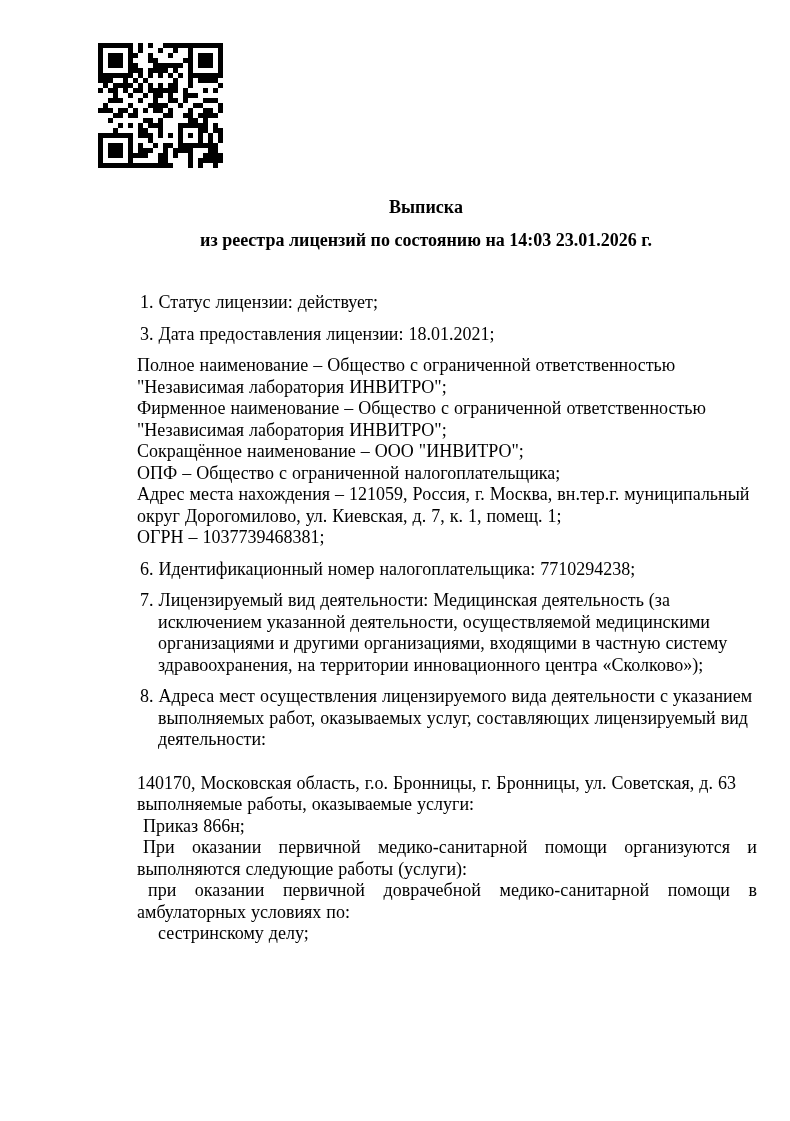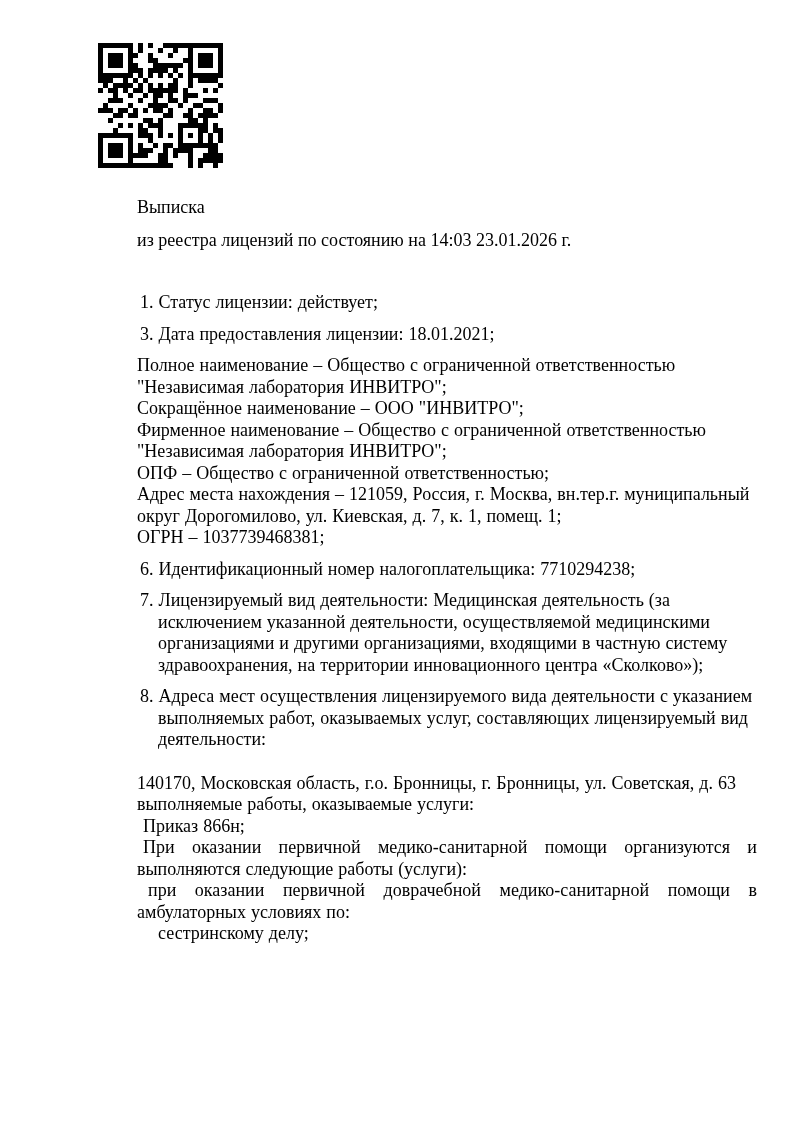--- a/index.html
+++ b/index.html
@@ -16,22 +16,22 @@
     position:absolute;
     left:98px;top:43px;
     width:125px;height:125px;
   }
   .qr svg{display:block;width:125px;height:125px;shape-rendering:crispEdges;}
   .content{
     position:absolute;
     left:137px;right:33px;top:196px;
   }
   .title-block{
-    text-align:left;
-    font-weight:normal;
+    text-align:center;
+    font-weight:bold;
     font-size:18px;
     margin:0 42px 12px 0;
   }
   .title-block p{margin:0 0 11px 0;line-height:22px;}
   .doc-body{padding-top:19px;}
   .para{
     font-size:18px;
     line-height:21.5px;
     margin:0;
     word-spacing:0.5px;
@@ -386,23 +386,23 @@
 
   <div class="content">
     <div class="title-block">
       <p>Выписка</p>
       <p>из реестра лицензий по состоянию на 14:03 23.01.2026 г.</p>
     </div>
     <div class="doc-body">
         <p class="para item">1. Статус лицензии: действует;</p>
         <p class="para item">3. Дата предоставления лицензии: 18.01.2021;</p>
         <p class="para line">Полное наименование – Общество с ограниченной ответственностью "Независимая лаборатория ИНВИТРО";</p>
+        <p class="para line">Фирменное наименование – Общество с ограниченной ответственностью "Независимая лаборатория ИНВИТРО";</p>
         <p class="para line">Сокращённое наименование – ООО "ИНВИТРО";</p>
-        <p class="para line">Фирменное наименование – Общество с ограниченной ответственностью "Независимая лаборатория ИНВИТРО";</p>
-        <p class="para line">ОПФ – Общество с ограниченной ответственностью;</p>
+        <p class="para line">ОПФ – Общество с ограниченной налогоплательщика;</p>
         <p class="para line">Адрес места нахождения – 121059, Россия, г. Москва, вн.тер.г. муниципальный округ Дорогомилово, ул. Киевская, д. 7, к. 1, помещ. 1;</p>
         <p class="para line">ОГРН – 1037739468381;</p>
         <p class="para item">6. Идентификационный номер налогоплательщика: 7710294238;</p>
         <p class="para item">7. Лицензируемый вид деятельности: Медицинская деятельность (за исключением указанной деятельности, осуществляемой медицинскими организациями и другими организациями, входящими в частную систему здравоохранения, на территории инновационного центра «Сколково»);</p>
         <p class="para item">8. Адреса мест осуществления лицензируемого вида деятельности с указанием выполняемых работ, оказываемых услуг, составляющих лицензируемый вид деятельности:</p>
         <p class="para line gap-before">140170, Московская область, г.о. Бронницы, г. Бронницы, ул. Советская, д. 63</p>
         <p class="para line">выполняемые работы, оказываемые услуги:</p>
         <p class="para line indent-1">Приказ 866н;</p>
         <p class="para line justify indent-first-1">При оказании первичной медико-санитарной помощи организуются и выполняются следующие работы (услуги):</p>
         <p class="para line justify indent-first-2">при оказании первичной доврачебной медико-санитарной помощи в амбулаторных условиях по:</p>

